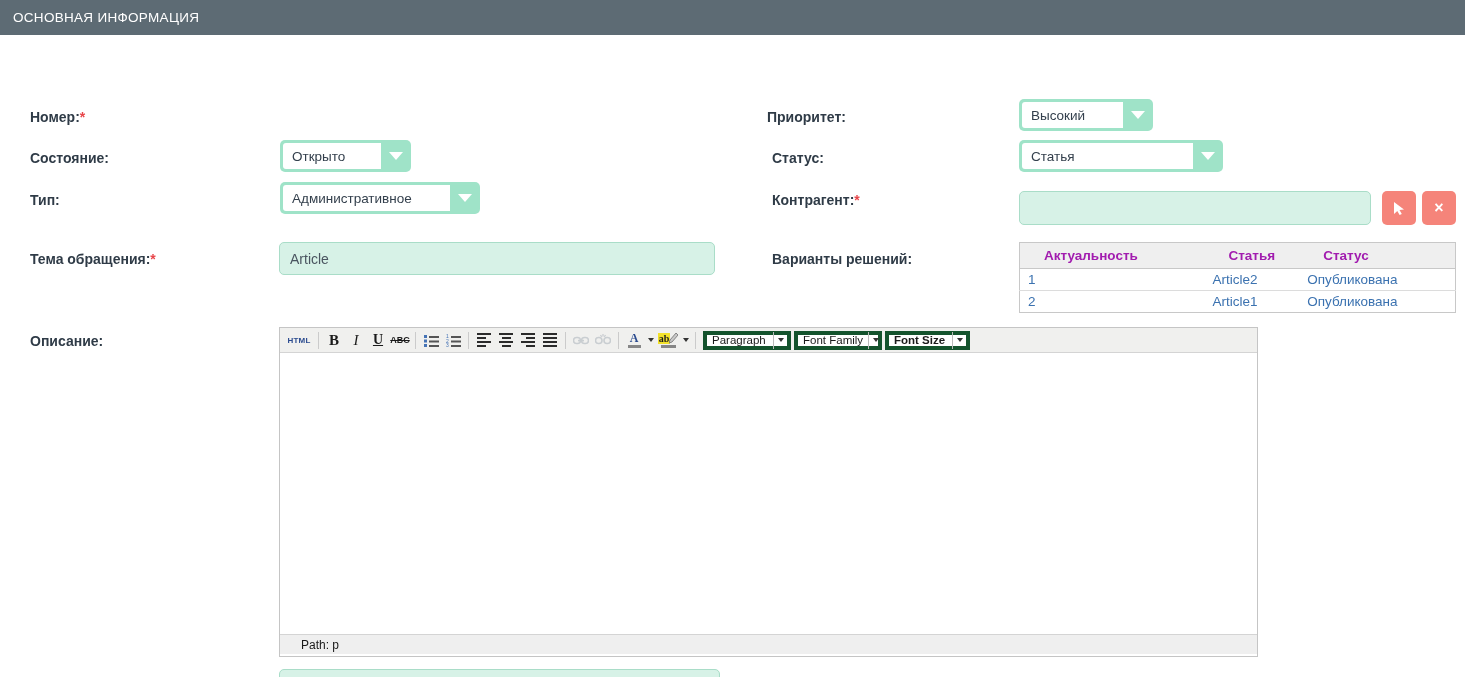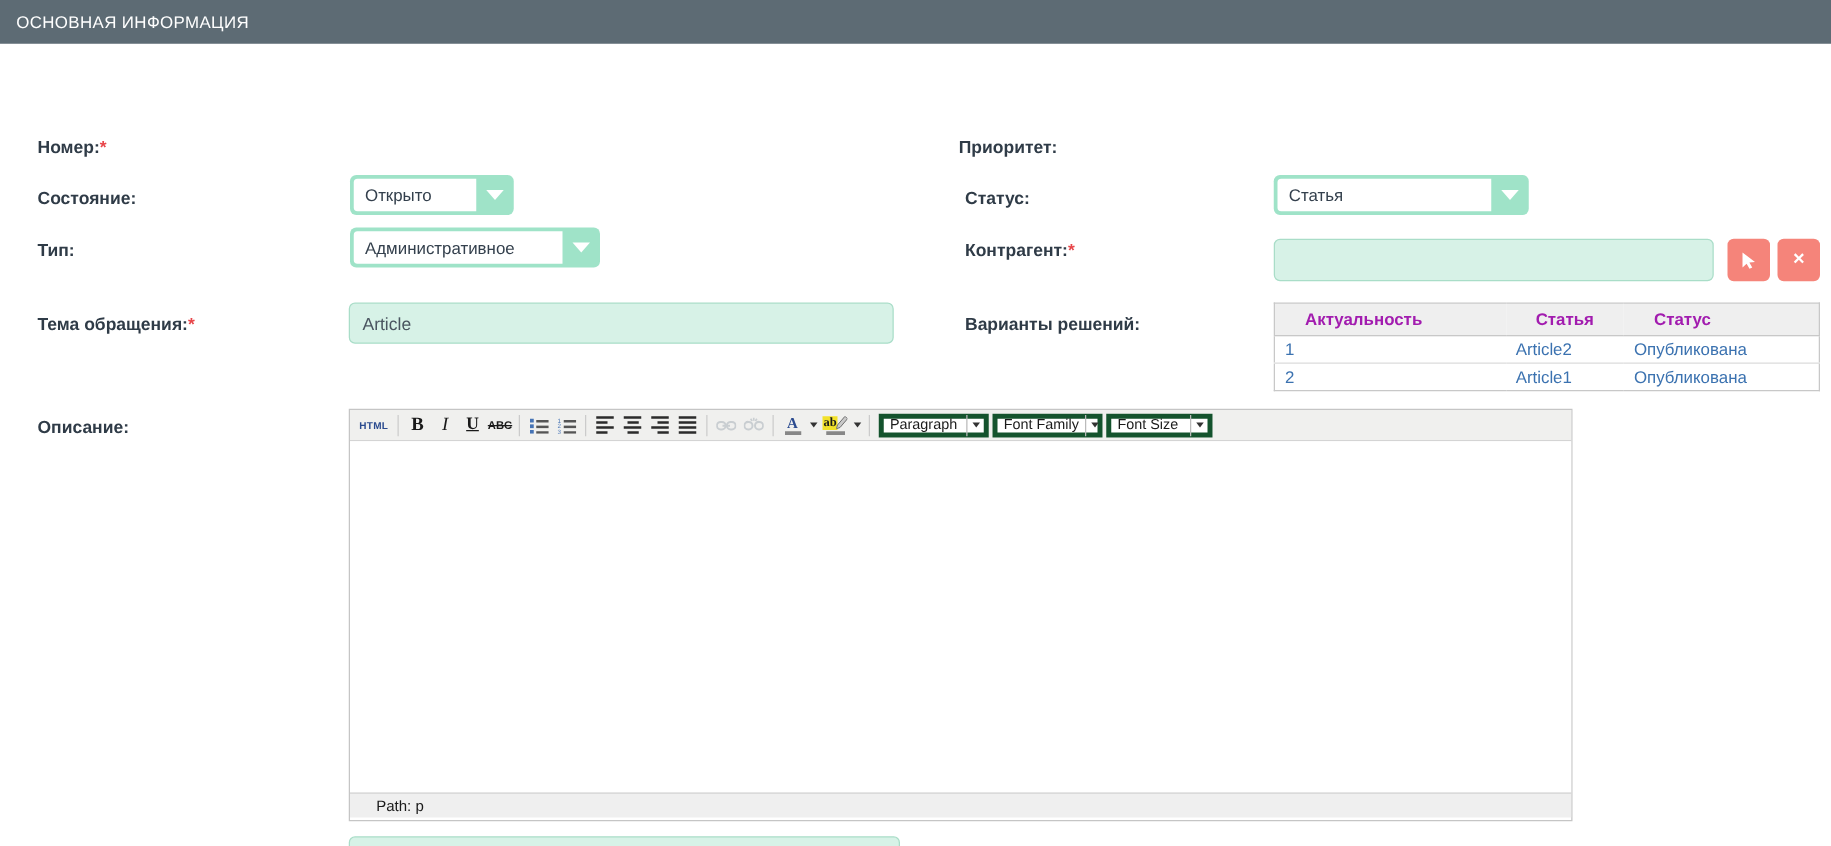--- a/index.html
+++ b/index.html
@@ -247,20 +247,26 @@
     <span>Описание:</span>
   </div>
 
   <div class="lbl" style="left:30px; top:641px;">
     <span>Решение:</span>
   </div>
   <div class="inp area" style="left:279px; top:634px; width:441px; height:60px;"></div>
 
   <div class="lbl" style="left:752px; top:74px;margin-left:15px;">
     <span>Приоритет:</span>
+  </div>
+  <div class="sel" style="left:1019px; top:64px; width:134px;">
+    <div class="sel-val">Высокий</div>
+    <div class="sel-arrow">
+        <i></i>
+      </div>
   </div>
 
   <div class="lbl" style="left:772px; top:115px;">
     <span>Статус:</span>
   </div>
   <div class="sel" style="left:1019px; top:105px; width:204px;">
     <div class="sel-val">Статья</div>
     <div class="sel-arrow">
         <i></i>
       </div>
@@ -425,21 +431,21 @@
         <span class="sarrow">
             <i></i>
           </span>
       </div>
       <div class="tb-select" style="width:88px;">
         <span>Font Family</span>
         <span class="sarrow">
             <i></i>
           </span>
       </div>
-      <div class="tb-select" style="width:85px;">
+      <div class="tb-select" style="width:85px;font-weight:bold;">
         <span>Font Size</span>
         <span class="sarrow">
             <i></i>
           </span>
       </div>
 
     </div>
 
     <div class="ed-body" style="height:281px;"></div>
 

